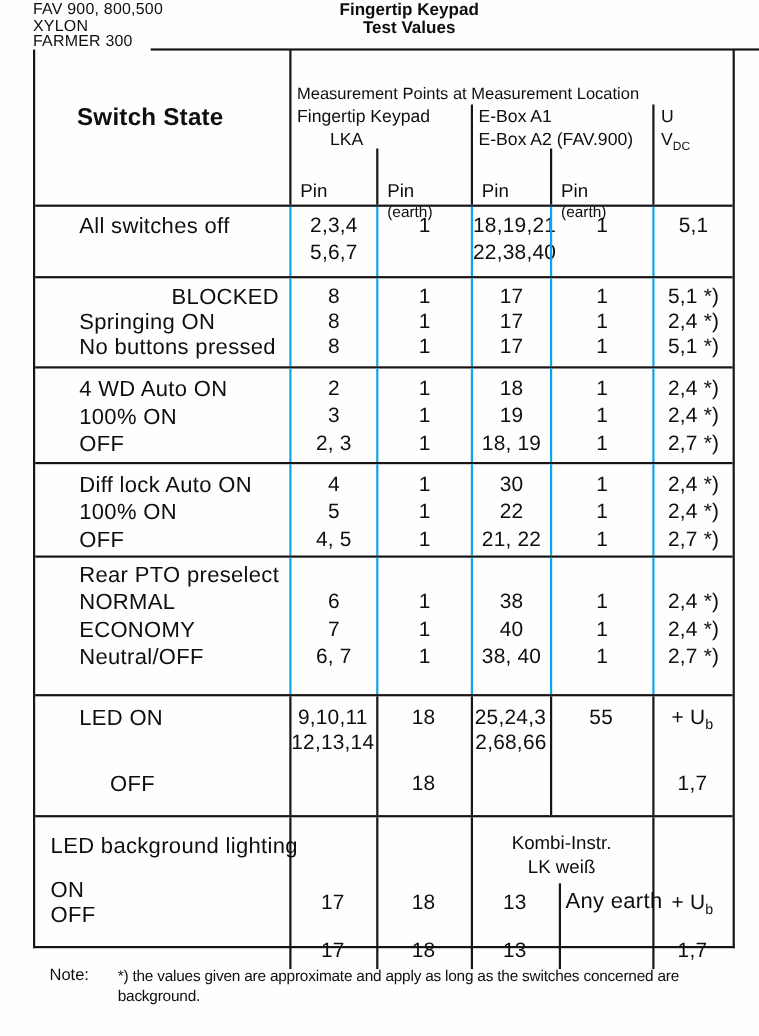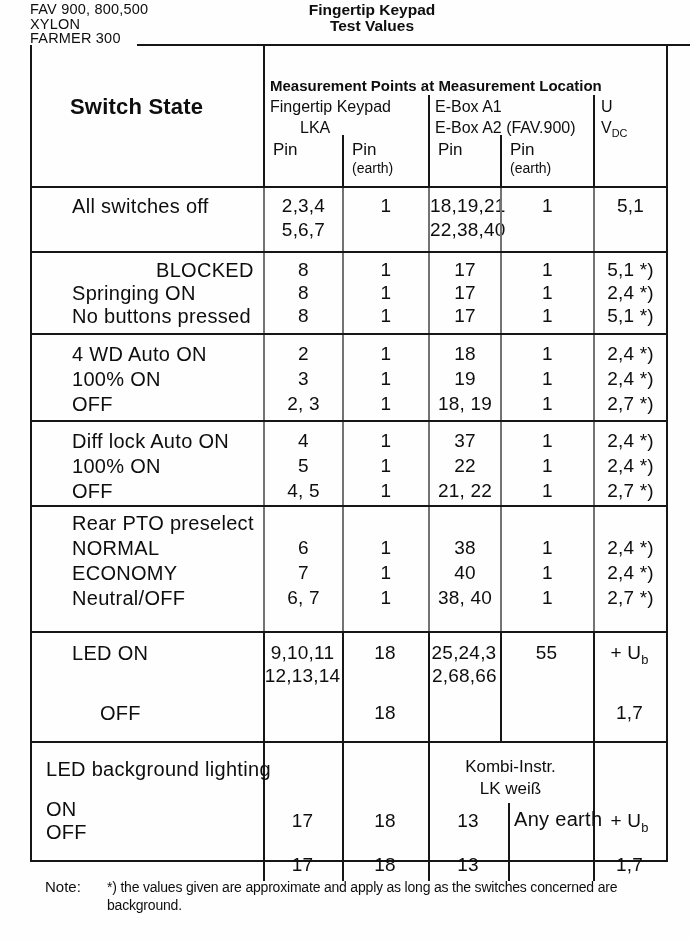--- a/index.html
+++ b/index.html
@@ -15,42 +15,42 @@
   
   .ttable{
     position:absolute;left:30px;top:45px;width:638px;height:817px;
     border-left:2px solid #161616;border-right:2px solid #161616;border-bottom:2px solid #161616;
     box-sizing:border-box;
   }
   .sec{position:relative;box-sizing:border-box;width:634px;}
   .sec.bt{border-top:2px solid #161616;}
   .grid{display:grid;grid-template-columns:231px 79px 86px 72px 93px 73px;}
   .cell{box-sizing:border-box;overflow:visible;}
-  .cell + .cell{border-left:2px solid #737373;}
+  .cell + .cell{border-left:2px solid #0ea5e9;}
   .lab .ln{padding-left:40px;white-space:nowrap;}
   .val{text-align:center;}
   .ln{font-size:20px;letter-spacing:.3px;}
   .val .ln{font-size:19px;letter-spacing:.2px;white-space:nowrap;}
   .ln.ind{padding-left:124px;}
   .s1{height:65px;} .s1 .cell{padding-top:7px;} .s1 .ln{height:24px;}
   .s2{height:82px;} .s2 .cell{padding-top:6px;} .s2 .ln{height:23px;}
   .s3{height:87px;} .s3 .cell{padding-top:8px;} .s3 .ln{height:25px;}
   .s4{height:85px;} .s4 .cell{padding-top:8px;} .s4 .ln{height:25px;}
   .s5{height:126px;}.s5 .cell{padding-top:5px;} .s5 .ln{height:25px;}
   
   .hsec{height:141px;}
   .s6{height:110px;}
   .s7{height:140px;}
   .vline{position:absolute;width:2px;background:#161616;top:0;bottom:0;}
   .abs{position:absolute;white-space:nowrap;}
   .ctr{text-align:center;}
   .hdr-big{font-weight:bold;font-size:22px;letter-spacing:.2px;}
-  .hdr-meas{font-weight:bold;font-size:15px;}
+  .hdr-meas{font-weight:normal;font-size:15px;}
   .hdr-sub{font-size:16px;}
-  .hdr-pin{font-size:17px;}
+  .hdr-pin{font-size:17px;margin-top:24px;}
   .hdr-earth{font-size:14px;}
   sub{font-size:.68em;}
   .body-txt{font-size:20px;letter-spacing:.3px;}
   .val-txt{font-size:19px;letter-spacing:.2px;}
   
   .note-label{position:absolute;left:45px;top:878px;font-size:15px;}
   .note-text{position:absolute;left:107px;top:878px;font-size:14px;line-height:18px;letter-spacing:-0.2px;}
 </style>
 </head>
 <body>
@@ -199,21 +199,21 @@
         <div class="ln">4</div>
         <div class="ln">5</div>
         <div class="ln">4, 5</div>
       </div>
       <div class="cell val">
         <div class="ln">1</div>
         <div class="ln">1</div>
         <div class="ln">1</div>
       </div>
       <div class="cell val">
-        <div class="ln">37</div>
+        <div class="ln">30</div>
         <div class="ln">22</div>
         <div class="ln">21, 22</div>
       </div>
       <div class="cell val">
         <div class="ln">1</div>
         <div class="ln">1</div>
         <div class="ln">1</div>
       </div>
       <div class="cell val">
         <div class="ln">2,4 *)</div>

